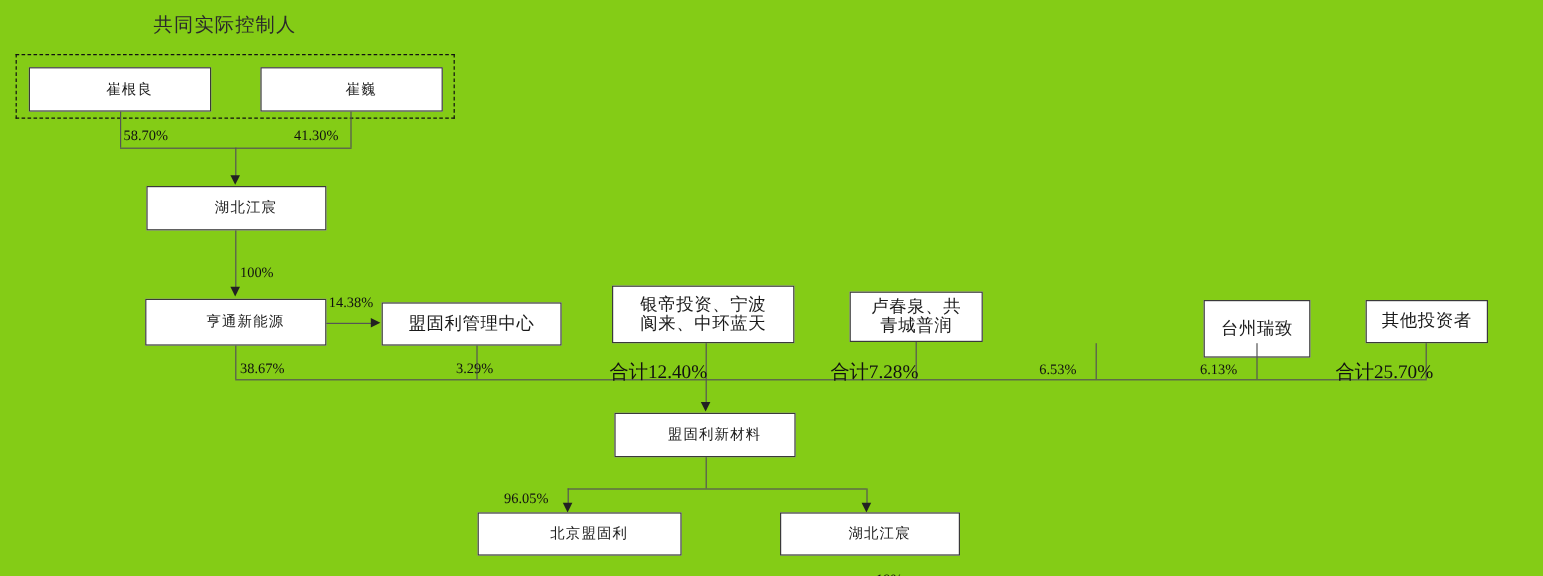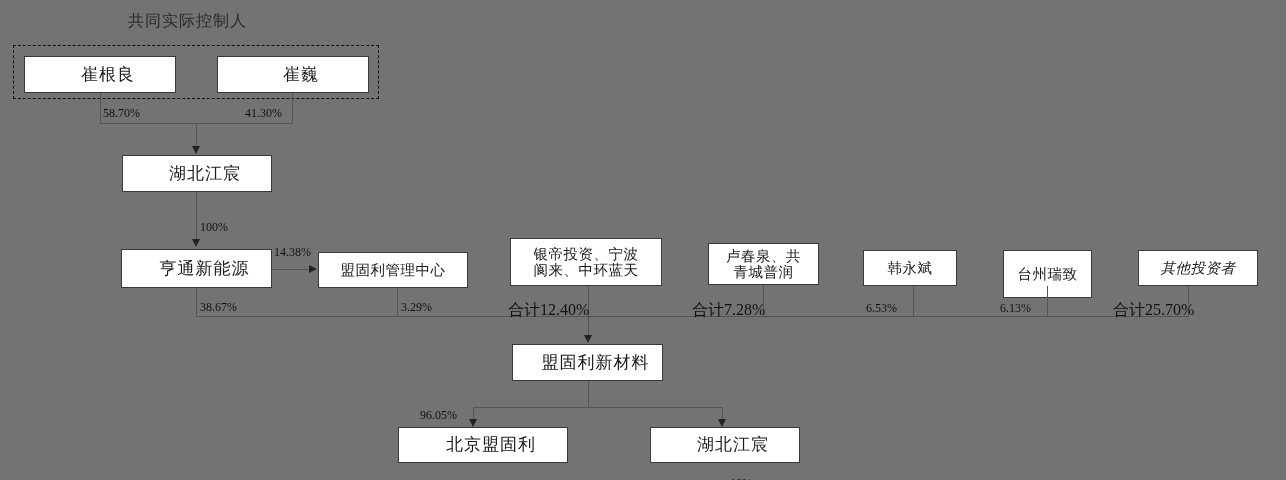--- a/index.html
+++ b/index.html
@@ -1,22 +1,22 @@
 <!DOCTYPE html>
 <html><head>
 <meta charset="utf-8">
 <style>
   html,body{margin:0;padding:0;background:#ffffff;}
-  #stage{position:relative;width:1286px;height:480px;background:#737373;
+  #stage{position:relative;width:1286px;height:480px;background:#84cc16;
          font-family:"Liberation Serif","DejaVu Serif",serif;overflow:hidden;}
   .box{position:absolute;border:1px solid #3a3a3a;background:#ffffff;
        display:flex;align-items:center;justify-content:center;text-align:center;
        color:#1a1a1a;line-height:1.12;box-sizing:border-box;}
   .box span{display:block;width:100%;padding:0 2px;}
-  .cn{font-size:17px;letter-spacing:1px;padding-left:16px;}
+  .cn{font-size:12px;letter-spacing:1px;padding-left:16px;}
   .cn-sm{font-size:14.5px;letter-spacing:0.5px;}
   .cn-2l{font-size:14.5px;letter-spacing:0.5px;}
   .dashed{position:absolute;border:1.4px dashed #111;box-sizing:border-box;background:transparent;}
   .title{position:absolute;font-size:16px;color:#2a2a2a;letter-spacing:1px;white-space:nowrap;}
   .lbl{position:absolute;font-size:12px;color:#111;white-space:nowrap;
        font-family:"Liberation Serif","DejaVu Serif",serif;}
   .lbl-cn{font-size:16px;}
   .hline{position:absolute;height:0;border-top:1px solid #555;}
   .vline{position:absolute;width:0;border-left:1px solid #555;}
   .arrow-d{position:absolute;width:0;height:0;border-left:4.5px solid transparent;
@@ -71,42 +71,39 @@
   </div>
 
   <div class="box cn-2l" style="left:510px;top:238px;width:152px;height:48px;">
     <span style="white-space:pre-line;">银帝投资、宁波
 阆来、中环蓝天</span>
   </div>
   <div class="box cn-2l" style="left:708px;top:243px;width:111px;height:42px;">
     <span style="white-space:pre-line;">卢春泉、共
 青城普润</span>
   </div>
-  <div class="box cn-sm" style="left:863px;top:250px;width:94px;height:36px;">
-    <span>韩永斌</span>
-  </div>
   <div class="box cn-sm" style="left:1003px;top:250px;width:89px;height:48px;">
     <span>台州瑞致</span>
   </div>
-  <div class="box cn-sm" style="left:1138px;top:250px;width:120px;height:36px;font-style:italic;">
+  <div class="box cn-sm" style="left:1138px;top:250px;width:102px;height:36px;">
     <span>其他投资者</span>
   </div>
 
   <div class="vline" style="left:196px;top:288px;height:28px;"></div>
   <div class="vline" style="left:397px;top:288px;height:28px;"></div>
   <div class="vline" style="left:588px;top:286px;height:30px;"></div>
   <div class="vline" style="left:763px;top:285px;height:31px;"></div>
   <div class="vline" style="left:913px;top:286px;height:30px;"></div>
   <div class="vline" style="left:1047px;top:286px;height:30px;"></div>
   <div class="vline" style="left:1188px;top:286px;height:30px;"></div>
 
   <div class="hline" style="left:196px;top:316px;width:993px;"></div>
 
   <div class="lbl" style="left:200px;top:300px;">38.67%</div>
-  <div class="lbl" style="left:401px;top:300px;">3.29%</div>
+  <div class="lbl" style="left:380px;top:300px;">3.29%</div>
   <div class="lbl lbl-cn" style="left:508px;top:300px;">合计12.40%</div>
   <div class="lbl lbl-cn" style="left:692px;top:300px;">合计7.28%</div>
   <div class="lbl" style="left:866px;top:301px;">6.53%</div>
   <div class="lbl" style="left:1000px;top:301px;">6.13%</div>
   <div class="lbl lbl-cn" style="left:1113px;top:300px;">合计25.70%</div>
 
   <div class="vline" style="left:588px;top:316px;height:25px;"></div>
   <div class="arrow-d" style="left:583.5px;top:335px;"></div>
 
   <div class="box cn" style="left:512px;top:344px;width:151px;height:37px;">

